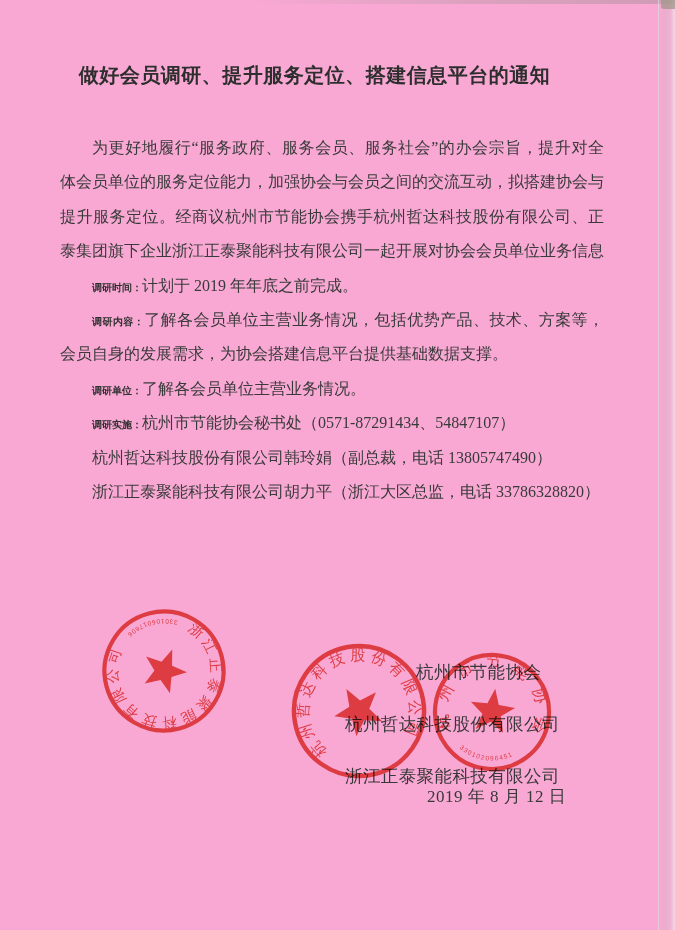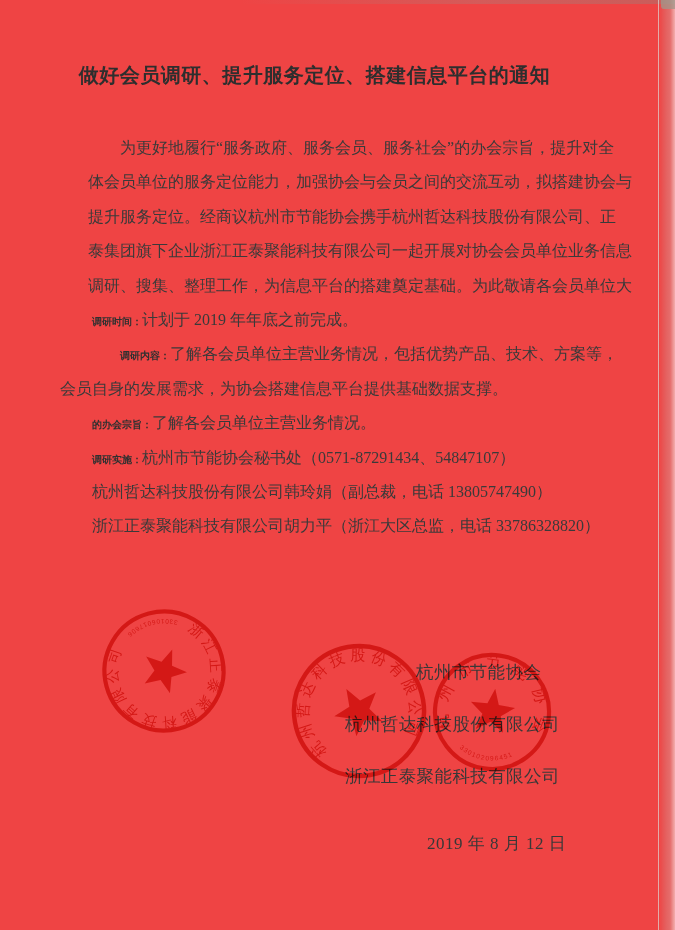--- a/index.html
+++ b/index.html
@@ -3,49 +3,49 @@
 <meta charset="utf-8">
 <style>
   html,body{margin:0;padding:0;}
   body{
     width:675px;height:930px;
     background:#f6f6f6;
     font-family:"Liberation Serif","DejaVu Serif",serif;
   }
   .page{
     position:relative;width:675px;height:930px;
-    background:#ef4444;overflow:hidden;
+    background:#f9a8d4;overflow:hidden;
     color:#343434;
   }
   
   .scan-top-edge{position:absolute;left:240px;top:0;width:435px;height:4px;
     background:linear-gradient(90deg,rgba(160,160,160,0) 0%,rgba(150,145,140,.30) 55%,rgba(140,135,128,.38) 100%);}
   .scan-right-band{position:absolute;right:0;top:0;width:16px;height:930px;
     background:linear-gradient(90deg,rgba(200,198,195,0) 0%,rgba(190,188,184,.22) 40%,rgba(208,206,202,.30) 70%,rgba(245,245,244,.6) 100%);
     border-left:1px solid rgba(185,182,178,.25);}
   .scan-corner{position:absolute;right:0;top:0;width:14px;height:9px;
     background:#a2968a;opacity:.75;border-bottom-left-radius:3px;}
   
   .title{
     position:absolute;left:0;top:62px;width:629px;
     text-align:center;font-size:20px;font-weight:700;
     letter-spacing:.5px;color:#2e2e2e;white-space:nowrap;
   }
   
   .body{position:absolute;left:60px;top:131px;width:544px;font-size:16px;color:#3a3a3a;}
   .line{height:34.4px;line-height:34.4px;white-space:nowrap;}
   .line.ind{padding-left:32px;}
-  .line.jl{text-align:justify;text-align-last:justify;margin-left:28px;}
+  .line.jl{text-align:justify;text-align-last:justify;}
   .lbl{font-weight:700;font-family:"Liberation Sans","DejaVu Sans",sans-serif;font-size:10px;color:#303030;}
   
   .sig{position:absolute;white-space:nowrap;font-size:17.5px;letter-spacing:.4px;color:#383838;}
   .sig1{left:416px;top:660px;}
   .sig2{left:345px;top:712px;}
   .sig3{left:345px;top:764px;}
-  .date{position:absolute;left:427px;top:832px;font-size:17px;letter-spacing:.5px;color:#383838;white-space:nowrap;text-align:right;}
+  .date{position:absolute;left:427px;top:785px;font-size:17px;letter-spacing:.5px;color:#383838;white-space:nowrap;text-align:right;}
   
   .seal{position:absolute;mix-blend-mode:multiply;opacity:.88;}
   .seal svg{display:block;}
   .seal-zhengtai{left:89px;top:596px;}
   .seal-zheda{left:279px;top:631px;}
   .seal-jieneng{left:422px;top:642px;}
 </style>
 </head>
 <body>
 
@@ -55,25 +55,24 @@
   <div class="scan-right-band"></div>
   <div class="scan-corner"></div>
 
   <div class="title">做好会员调研、提升服务定位、搭建信息平台的通知</div>
 
   <div class="body">
     <div class="line ind jl"><span>为更好地履行“服务政府、服务会员、服务社会”的办会宗旨，提升对全</span></div>
     <div class="line jl"><span>体会员单位的服务定位能力，加强协会与会员之间的交流互动，拟搭建协会与</span></div>
     <div class="line jl"><span>提升服务定位。经商议杭州市节能协会携手杭州哲达科技股份有限公司、正</span></div>
     <div class="line jl"><span>泰集团旗下企业浙江正泰聚能科技有限公司一起开展对协会会员单位业务信息</span></div>
-    <div class="line jl"><span>调研、搜集、整理工作，为信息平台的搭建奠定基础。为此敬请各会员单位大</span></div>
     <div class="line ind"><span class="lbl">调研时间：</span><span>计划于 2019 年年底之前完成。</span></div>
     <div class="line ind jl"><span class="lbl">调研内容：</span><span>了解各会员单位主营业务情况，包括优势产品、技术、方案等，</span></div>
     <div class="line"><span>会员自身的发展需求，为协会搭建信息平台提供基础数据支撑。</span></div>
-    <div class="line ind"><span class="lbl">的办会宗旨：</span><span>了解各会员单位主营业务情况。</span></div>
+    <div class="line ind"><span class="lbl">调研单位：</span><span>了解各会员单位主营业务情况。</span></div>
     <div class="line ind"><span class="lbl">调研实施：</span><span>杭州市节能协会秘书处（0571-87291434、54847107）</span></div>
     <div class="line ind"><span>杭州哲达科技股份有限公司韩玲娟（副总裁，电话 13805747490）</span></div>
     <div class="line ind"><span>浙江正泰聚能科技有限公司胡力平（浙江大区总监，电话 33786328820）</span></div>
   </div>
 
   <div class="sig sig1">杭州市节能协会</div>
   <div class="sig sig2">杭州哲达科技股份有限公司</div>
   <div class="sig sig3">浙江正泰聚能科技有限公司</div>
   <div class="date">2019 年 8 月 12 日</div>
 

